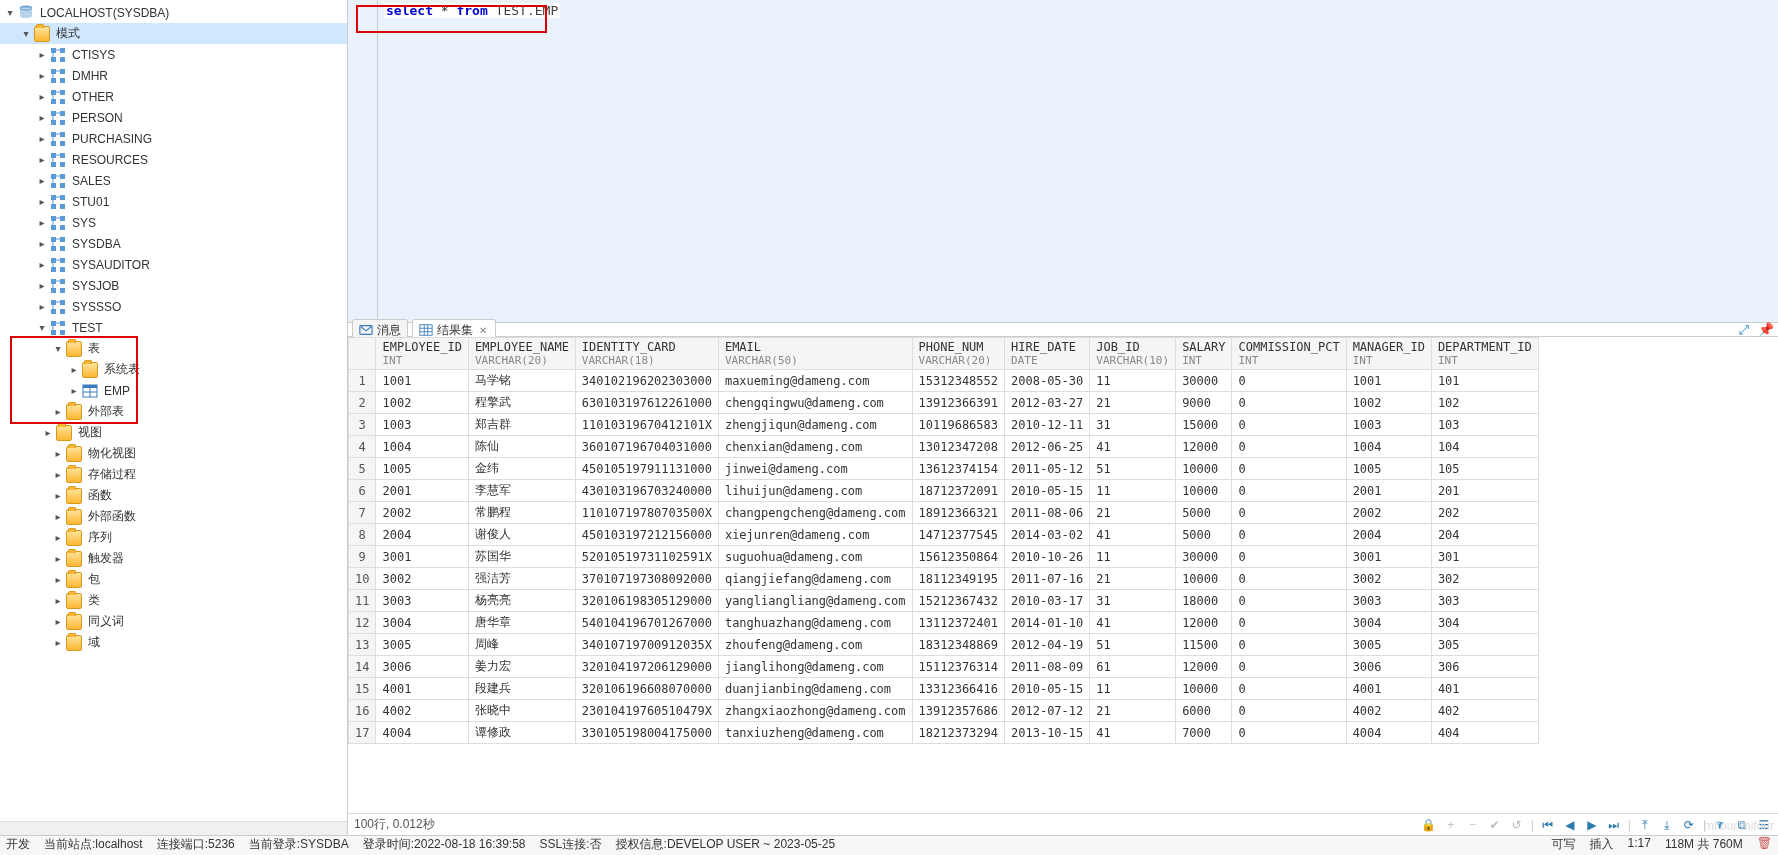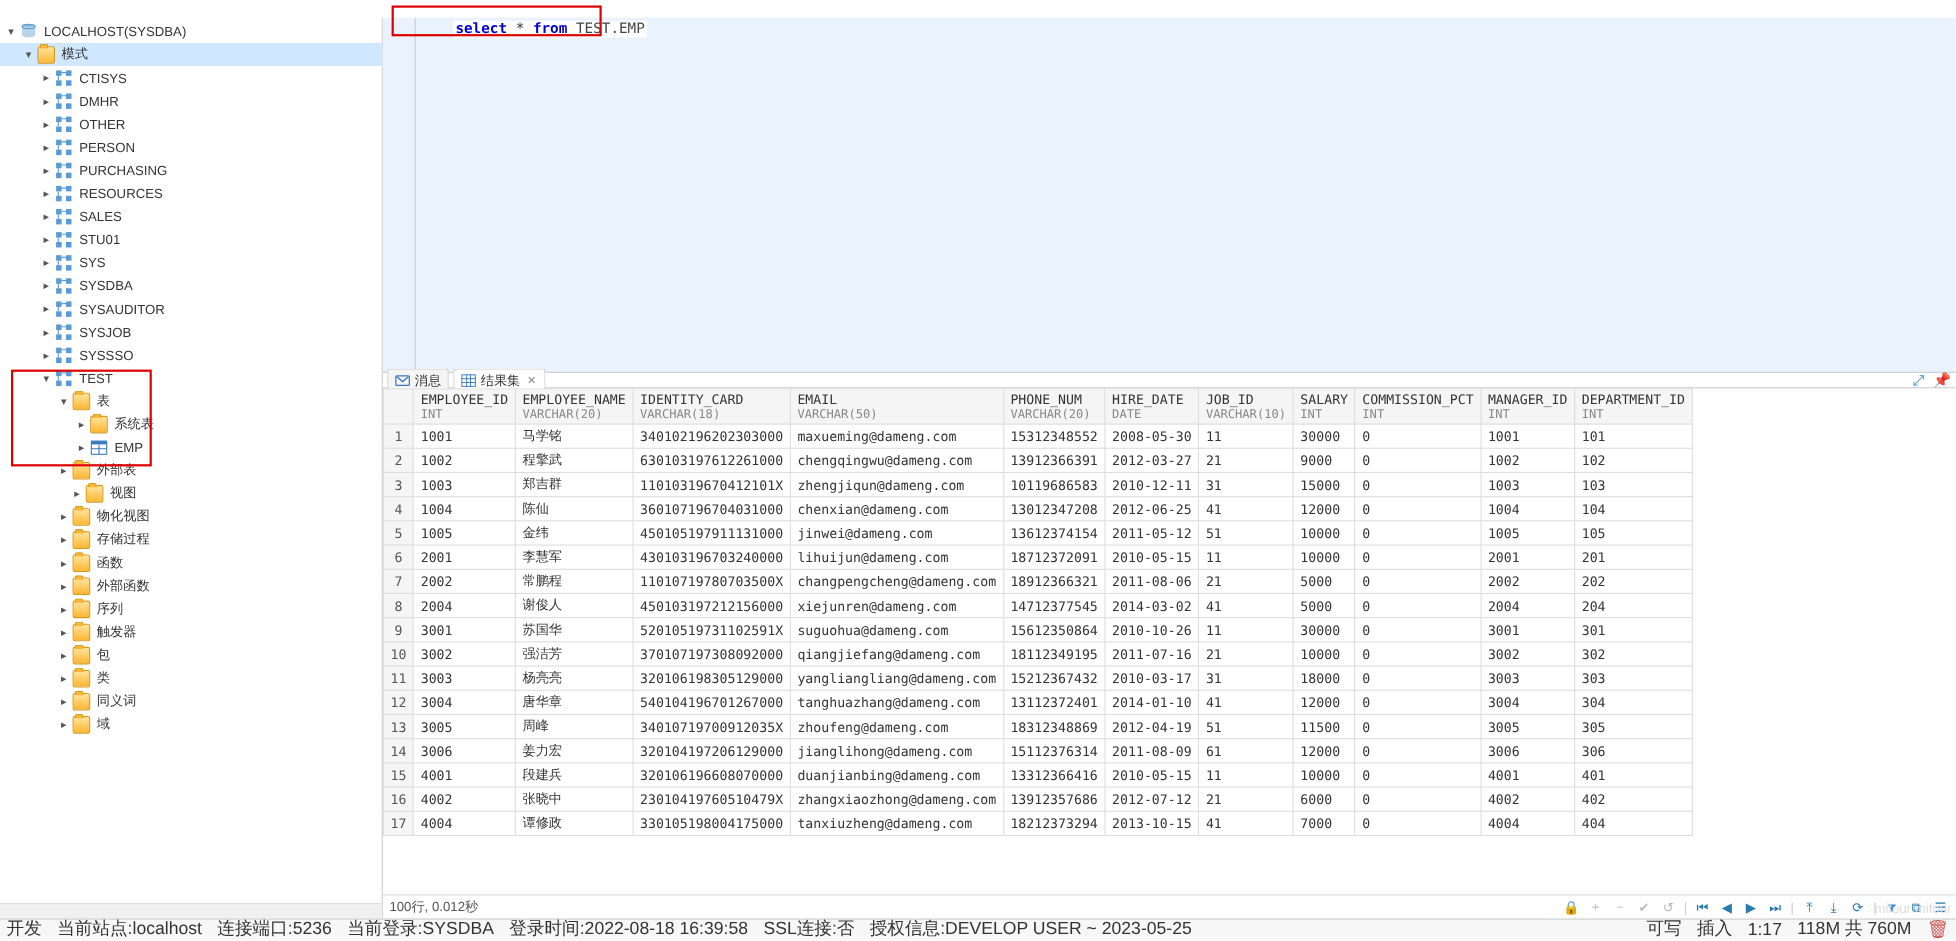--- a/index.html
+++ b/index.html
@@ -1,32 +1,32 @@
 <!DOCTYPE html>
 <html><head>
 <meta charset="utf-8">
 <style>
   * { box-sizing: border-box; margin: 0; padding: 0; }
   body { font-family: "Microsoft YaHei", Arial, sans-serif; font-size: 12px; color: #333; background: #fff; width: 1778px; height: 855px; overflow: hidden; display: flex; flex-direction: column; }
-  .main { display: flex; flex: 1; min-height: 0; margin-top: 16px; }
+  .main { display: flex; flex: 1; min-height: 0; }
   .sidebar { width: 348px; border-right: 1px solid #ccc; display: flex; flex-direction: column; }
   .tree { flex: 1; overflow-y: auto; padding: 2px 0; }
   .tree-row { display: flex; align-items: center; height: 21px; padding-left: 4px; white-space: nowrap; cursor: default; }
   .tree-row.sel { background: #cfe8ff; align-items: center; }
   .arrow { width: 12px; text-align: center; color: #555; font-size: 10px; }
   .arrow.exp::before { content: "▾"; }
   .arrow.col::before { content: "▸"; }
   .ticon { width: 16px; height: 16px; margin: 0 6px 0 2px; display:flex; align-items:center; justify-content:center; }
   .ticon.folder { background: linear-gradient(#ffe39b,#fdb733); border:1px solid #d79a1c; border-radius:2px; position:relative; }
   .ticon.folder::before { content:""; position:absolute; top:-3px; left:1px; width:6px; height:3px; background:#fdb733; border:1px solid #d79a1c; border-bottom:none; border-radius:2px 2px 0 0;}
   .highlight-box { border: 2px solid #d00; position: absolute; pointer-events: none; z-index: 5;}
   .hb1 { left: 10px; top: 336px; width: 128px; height: 88px; }
   .hb2 { left: 356px; top: 5px; width: 191px; height: 28px; }
   .content { flex: 1; display: flex; flex-direction: column; min-width: 0; }
-  .editor-wrap { height: 323px; border-bottom: 1px solid #ccc; display:flex; background:#eaf3fd;gap:28px;}
+  .editor-wrap { height: 323px; border-bottom: 1px solid #ccc; display:flex; background:#eaf3fd;}
   .gutter { width: 30px; border-right: 1px solid #ccc; }
   .editor { flex:1; padding: 2px 6px; font-family: Consolas, monospace; font-size: 13px; line-height:18px; }
   .editor .kw { color: #0000cc; font-weight: bold; }
   .editor .ident { color: #444; }
   .editor-line1 { background:#fff; padding:0 2px;}
   .tabs-bar { height: 14px; display:flex; align-items:center; border-bottom:1px solid #ccc; padding:0 4px; gap:4px;}
   .tab { display:flex; align-items:center; gap:4px; padding:2px 6px; border:1px solid #ccc; border-bottom:none; background:#f5f5f5; border-radius:3px 3px 0 0;}
   .tab.active { background:#fff; }
   .tab .ticon { width:14px; height:14px; margin:0;}
   .tab .close { color:#888; font-size:10px; padding:0 2px;}
@@ -36,21 +36,21 @@
   table.grid th, table.grid td { border:1px solid #ddd; padding:2px 6px; text-align:left; white-space:nowrap; }
   table.grid th { background:#f5f5f5; font-weight:normal; height:32px; vertical-align:top; padding-top:2px;}
   table.grid th .ctype { color:#888; font-size:11px; display:block;}
   table.grid td.rownum { background:#f5f5f5; text-align:center; color:#555; width:26px;}
   table.grid th.rownum { width:26px;}
   .grid-status { padding:2px 6px; color:#555; border-top:1px solid #ddd; display:flex; align-items:center;}
   .grid-tools { margin-left:auto; display:flex; gap:6px; align-items:center;}
   .tbtn { width:16px; height:16px; display:flex; align-items:center; justify-content:center; color:#2a7ab0; cursor:pointer;}
   .tbtn.dim { color:#bbb; }
   .lock { color:#e6a500; }
-  .statusbar { height:20px; border-top:1px solid #ccc; display:flex; align-items:flex-end; font-size:16px; padding:0 6px; gap:14px; background:#f7f7f7;}
+  .statusbar { height:20px; border-top:1px solid #ccc; display:flex; align-items:flex-start; font-size:12px; padding:0 6px; gap:14px; background:#f7f7f7;}
   .statusbar .sp { flex:1; }
   .scroll-stub { height:14px; background:#f0f0f0; border-top:1px solid #ddd;}
   
   .c-rownum{width:26px}.c0{width:82px}.c1{width:98px}.c2{width:128px}.c3{width:178px}.c4{width:86px}.c5{width:76px}.c6{width:80px}.c7{width:50px}.c8{width:100px}.c9{width:78px}.c10{width:90px}
   .watermark { position:absolute; right:4px; bottom:22px; color:#ddd; font-size:12px; z-index:2; pointer-events:none;}
 </style>
 </head>
 <body>
 
 <div class="main">
@@ -288,21 +288,21 @@
               <line x1="8" y1="5" x2="8" y2="14" stroke="#3a7abd"></line>
             </svg>
           </span>
           <span>EMP</span>
         </div>
         <div class="tree-row" style="padding-left:52px">
           <span class="arrow col"></span>
           <span class="ticon folder"></span>
           <span>外部表</span>
         </div>
-        <div class="tree-row" style="padding-left:64px">
+        <div class="tree-row" style="padding-left:42px">
           <span class="arrow col"></span>
           <span class="ticon folder"></span>
           <span>视图</span>
         </div>
         <div class="tree-row" style="padding-left:52px">
           <span class="arrow col"></span>
           <span class="ticon folder"></span>
           <span>物化视图</span>
         </div>
         <div class="tree-row" style="padding-left:52px">

